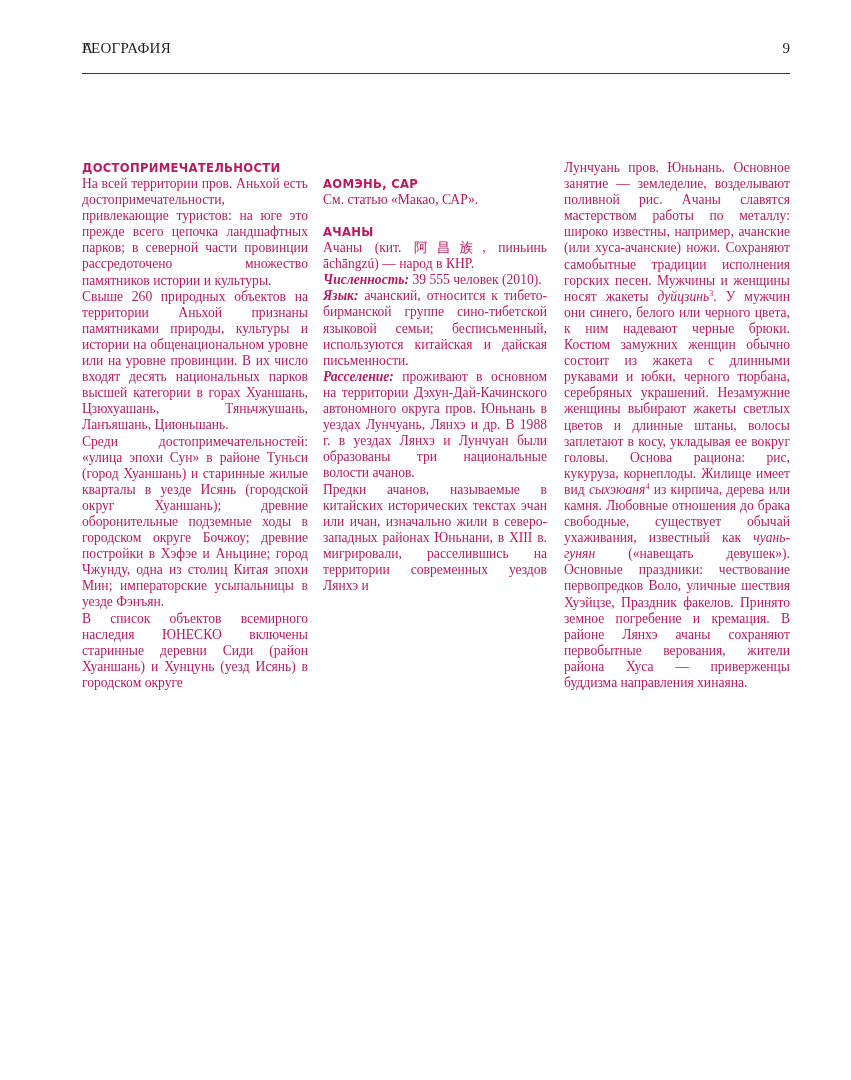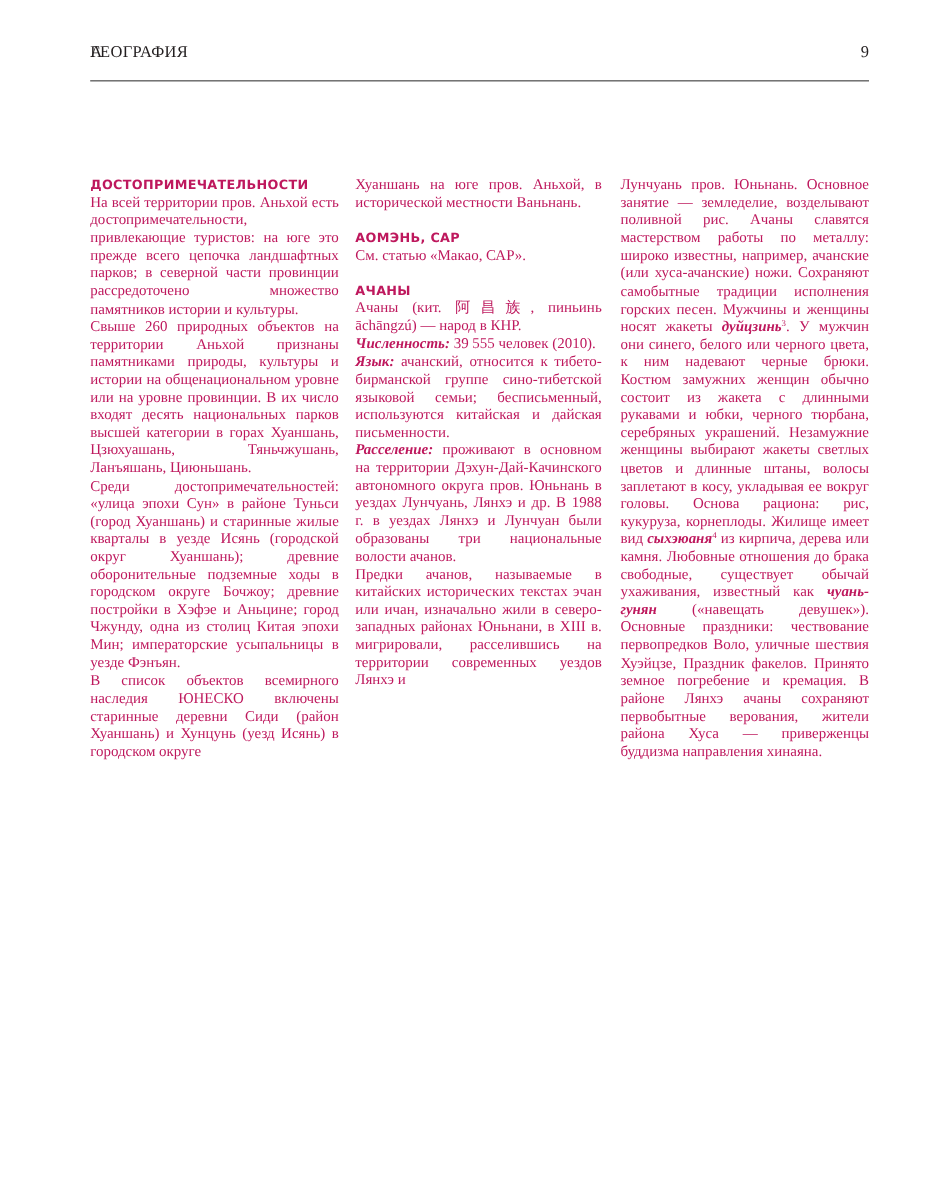--- a/index.html
+++ b/index.html
@@ -14,21 +14,21 @@
       font-family: "Liberation Serif", "DejaVu Serif", serif; font-size: 13.6px; line-height: 16.1px;
       text-align: justify; color: #be185d; margin-top: 40px; }
     .col1 { left: 82px; }
     .col2 { left: 323px; width: 224px; }
     .col3 { left: 564px; }
     .col p { margin: 0; hyphens: manual; }
     .heading { font-family: "DejaVu Sans", "Liberation Sans", sans-serif; font-weight: bold;
       font-size: 11.6px; letter-spacing: 0.3px; margin: 0; line-height: 16px; text-transform: uppercase; }
     .gap { height: 16px; }
     .lbl { font-weight: bold; font-style: italic; }
-    .it { font-style: italic; font-weight: bold; }
+    .it { font-style: italic; }
     sup { font-size: 8px; line-height: 0; vertical-align: 5px; }
   </style>
 </head>
 <body>
 
 <div class="runhead">
   <span class="rh-letter">А</span>
   <span class="rh-title">ГЕОГРАФИЯ</span>
   <span class="rh-page">9</span>
 </div>
@@ -36,21 +36,20 @@
 
 <div class="col col1">
   <p class="heading">ДОСТОПРИМЕЧАТЕЛЬНОСТИ</p>
   <p>На всей территории пров. Аньхой есть достопримечательности, привлекающие туристов: на юге это прежде всего цепочка ландшафтных парков; в северной части провинции рассредоточено множество памятников истории и культуры.</p>
   <p>Свыше 260 природных объектов на территории Аньхой признаны памятниками природы, культуры и истории на общенациональном уровне или на уровне провинции. В их число входят десять национальных парков высшей категории в горах Хуаншань, Цзюхуашань, Тяньчжушань, Ланъяшань, Циюньшань.</p>
   <p>Среди достопримечательностей: «улица эпохи Сун» в районе Туньси (город Хуаншань) и старинные жилые кварталы в уезде Исянь (городской округ Хуаншань); древние оборонительные подземные ходы в городском округе Бочжоу; древние постройки в Хэфэе и Аньцине; город Чжунду, одна из столиц Китая эпохи Мин; императорские усыпальницы в уезде Фэнъян.</p>
   <p>В список объектов всемирного наследия ЮНЕСКО включены старинные деревни Сиди (район Хуаншань) и Хунцунь (уезд Исянь) в городском округе</p>
 </div>
 
 <div class="col col2">
-  <p>Хуаншань на юге пров. Аньхой, в исторической местности Ваньнань.</p>
   <div class="gap"></div>
   <p class="heading">АОМЭНЬ, САР</p>
   <p>См. статью «Макао, САР».</p>
   <div class="gap"></div>
   <p class="heading">АЧАНЫ</p>
   <p>Ачаны (кит. 阿昌族, пиньинь āchāngzú) — народ в КНР.</p>
   <p><span class="lbl">Численность:</span> <span>39 555 человек (2010).</span></p>
   <p><span class="lbl">Язык:</span> <span>ачанский, относится к тибето-бирманской группе сино-тибетской языковой семьи; бесписьменный, используются китайская и дайская письменности.</span></p>
   <p><span class="lbl">Расселение:</span> <span>проживают в основном на территории Дэхун-Дай-Качинского автономного округа пров. Юньнань в уездах Лунчуань, Лянхэ и др. В 1988 г. в уездах Лянхэ и Лунчуан были образованы три национальные волости ачанов.</span></p>
   <p>Предки ачанов, называемые в китайских исторических текстах эчан или ичан, изначально жили в северо-западных районах Юньнани, в XIII в. мигрировали, расселившись на территории современных уездов Лянхэ и</p>

